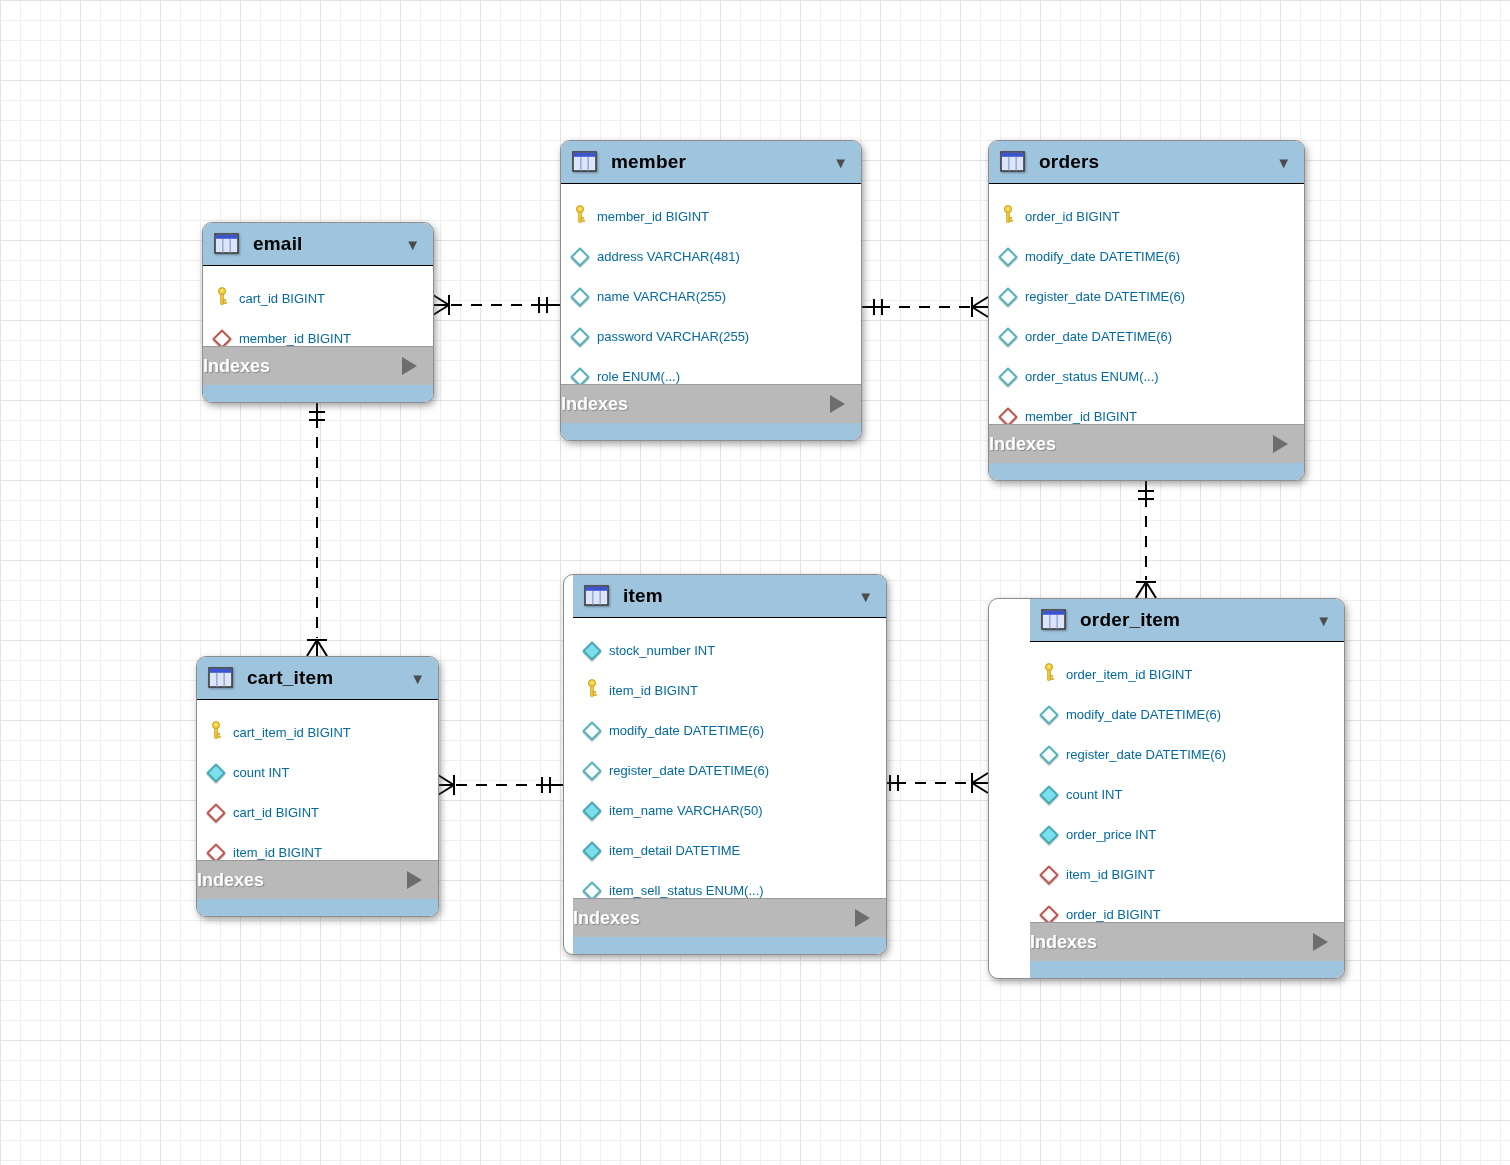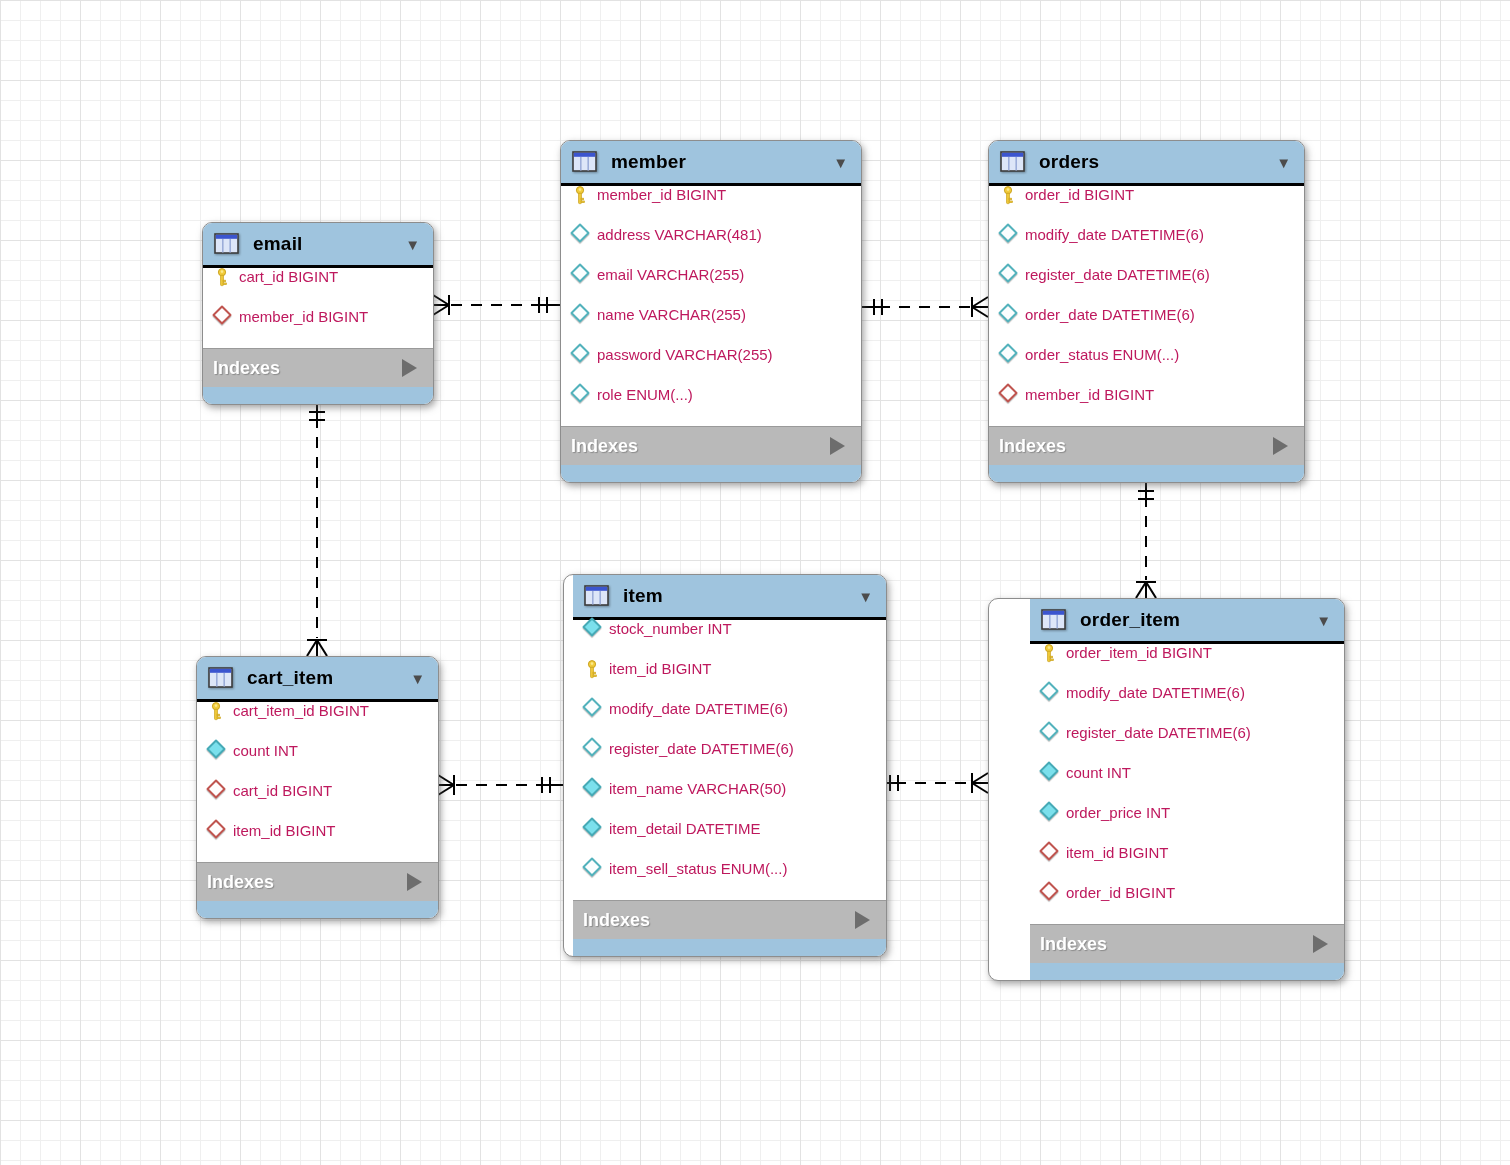--- a/index.html
+++ b/index.html
@@ -22,49 +22,49 @@
     border:1px solid #8d8d8d;
     border-radius:10px;
     overflow:hidden;
     box-shadow:2px 3px 7px rgba(90,90,90,0.55);
     background:#ffffff;
   }
   .tbl-header{
     height:42px;
     background:#9fc4de;
     display:flex;align-items:center;
-    border-bottom:3px solid #000000;
+    border-bottom:1px solid #000000;
   }
   .tbl-icon{margin-left:11px;display:inline-flex;flex:0 0 auto;filter:drop-shadow(1px 1px 1px rgba(0,0,0,0.35));}
   .tbl-title{
     margin-left:13px;font-size:19px;font-weight:bold;color:#000;
     letter-spacing:0.2px;
   }
   .tbl-collapse{
     margin-left:auto;margin-right:13px;color:#4c4c4c;font-size:15px;line-height:1;
   }
   .tbl-rows{background:#ffffff;}
   .tbl-row{
-    height:40px;display:flex;align-items:flex-start;font-size:15px;color:#be185d;
+    height:40px;display:flex;align-items:flex-end;font-size:13px;color:#0369a1;
   }
   .col-icon{width:20px;margin-left:9px;display:inline-flex;justify-content:center;align-items:center;flex:0 0 auto;}
   .col-label{margin-left:7px;white-space:nowrap;}
   .diamond{
     width:10px;height:10px;transform:rotate(45deg);display:inline-block;border-radius:1px;
     box-shadow:1px 1px 1px rgba(0,0,0,0.25);
   }
   .diamond.hollow{border:2px solid #52b2bc;background:#fbfeff;}
   .diamond.filled{border:2px solid #46aab6;background:#7be0ec;}
   .diamond.fk{border:2px solid #c0544f;background:#fffdfd;}
   .tbl-footer{
     height:38px;background:#b9b9b9;border-top:1px solid #9a9a9a;
     display:flex;align-items:center;position:relative;
   }
   .footer-label{
-    margin-left:10px;color:#ffffff;font-weight:bold;font-size:18px;
+    color:#ffffff;font-weight:bold;font-size:18px;
     text-shadow:1px 1px 1px rgba(0,0,0,0.25);
   }
   .footer-arrow{
     position:absolute;right:16px;top:50%;transform:translateY(-50%);
     width:0;height:0;border-top:9px solid transparent;border-bottom:9px solid transparent;
     border-left:15px solid #6d6d6d;
   }
   .tbl-strip{height:17px;background:#9fc4de;}
 </style>
 </head>
@@ -202,26 +202,20 @@
         <div class="tbl-row">
     <span class="col-icon">
             <span class="diamond hollow"></span>
           </span>
     <span class="col-label">address VARCHAR(481)</span>
   </div>
         <div class="tbl-row">
     <span class="col-icon">
             <span class="diamond hollow"></span>
           </span>
-    <span class="col-label">email VARCHAR(255)</span>
-  </div>
-        <div class="tbl-row">
-    <span class="col-icon">
-            <span class="diamond hollow"></span>
-          </span>
     <span class="col-label">name VARCHAR(255)</span>
   </div>
         <div class="tbl-row">
     <span class="col-icon">
             <span class="diamond hollow"></span>
           </span>
     <span class="col-label">password VARCHAR(255)</span>
   </div>
         <div class="tbl-row">
     <span class="col-icon">

